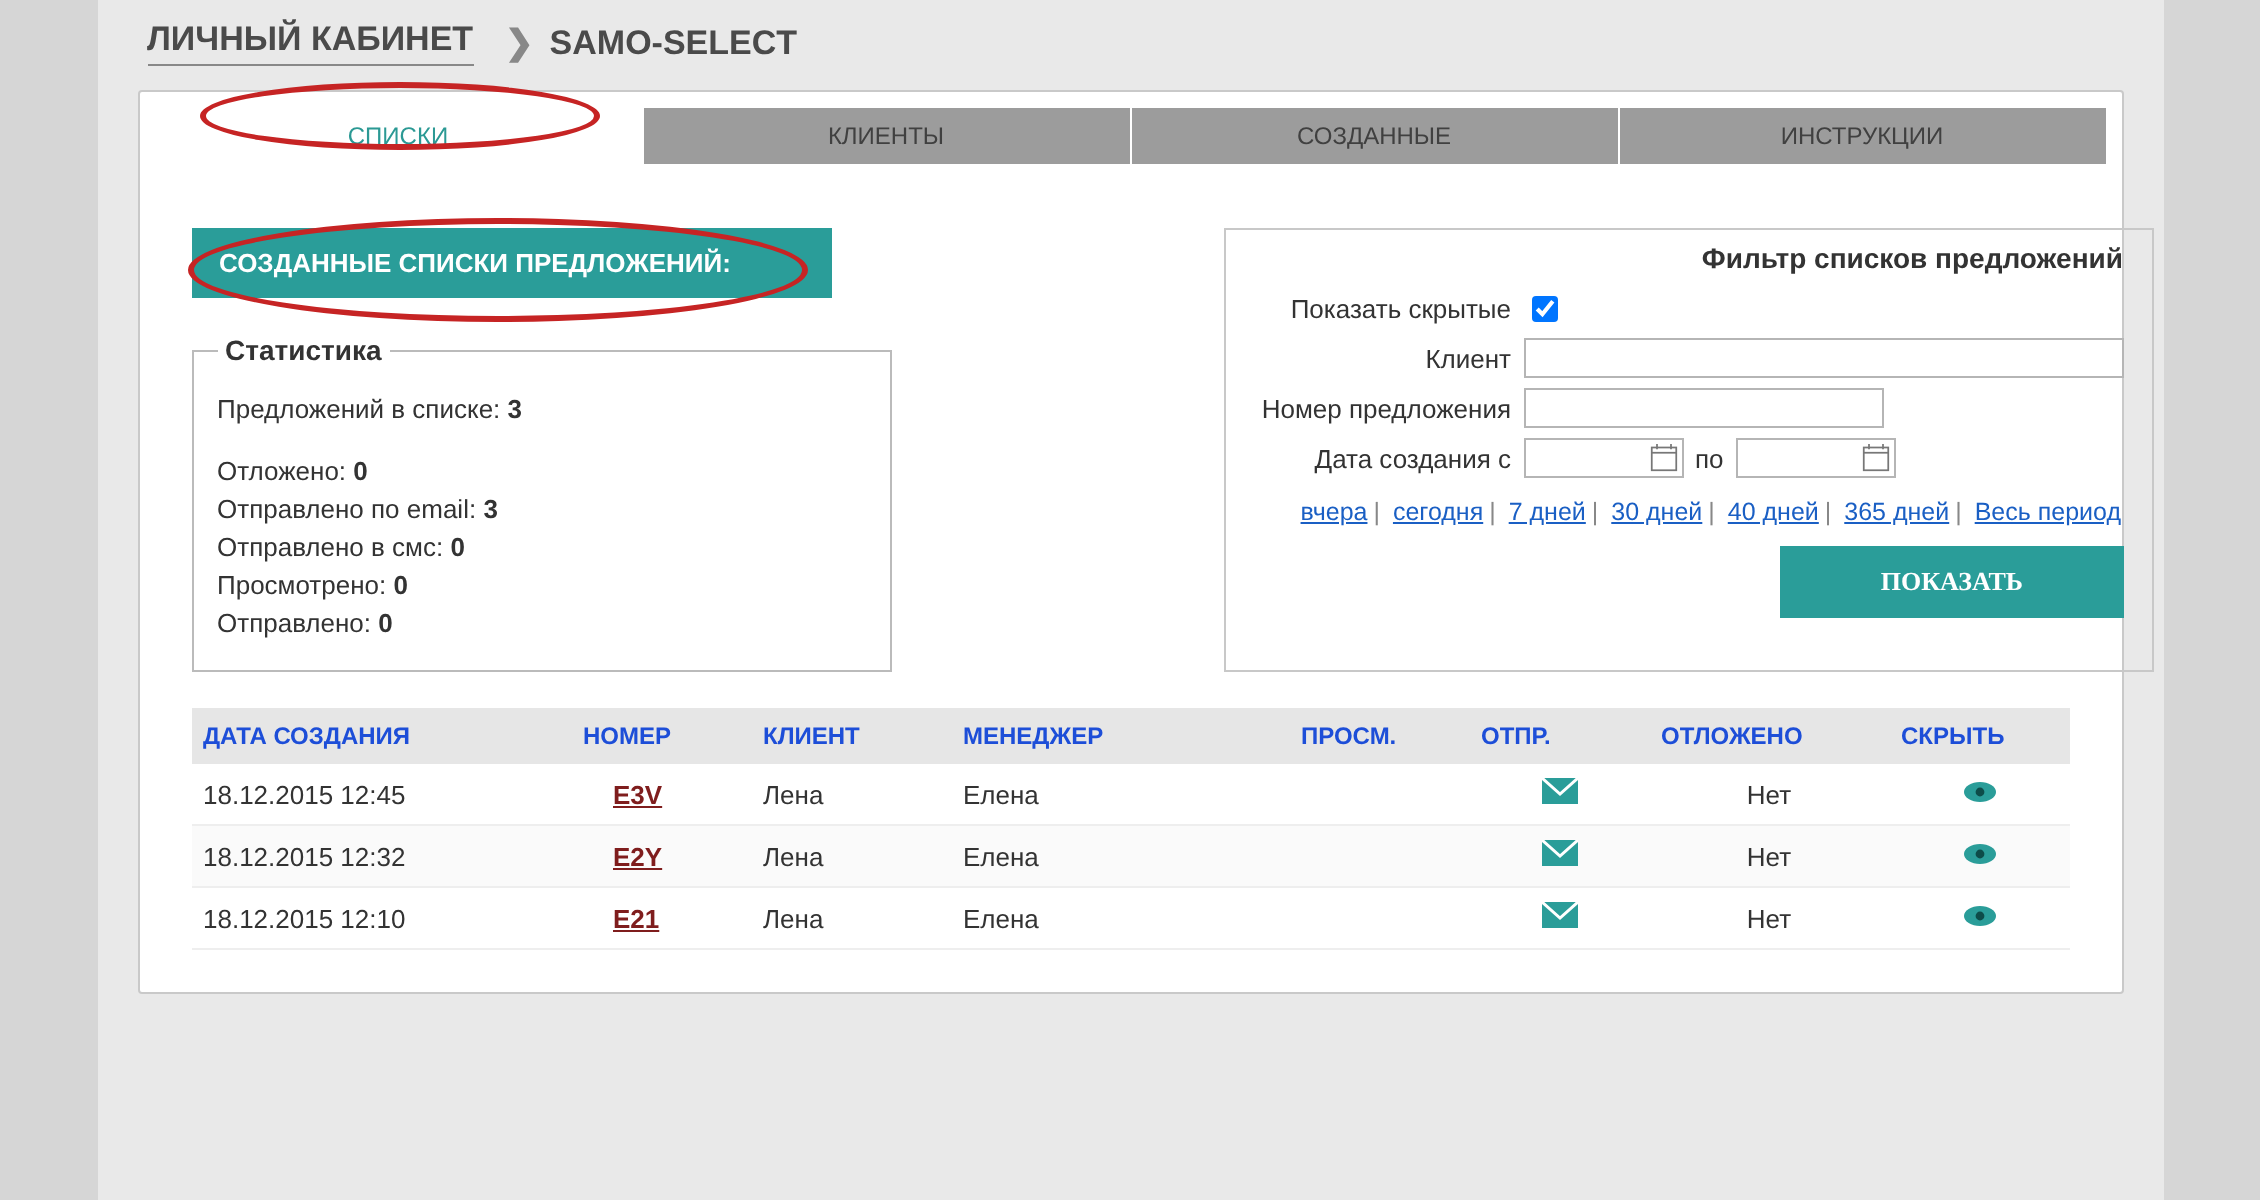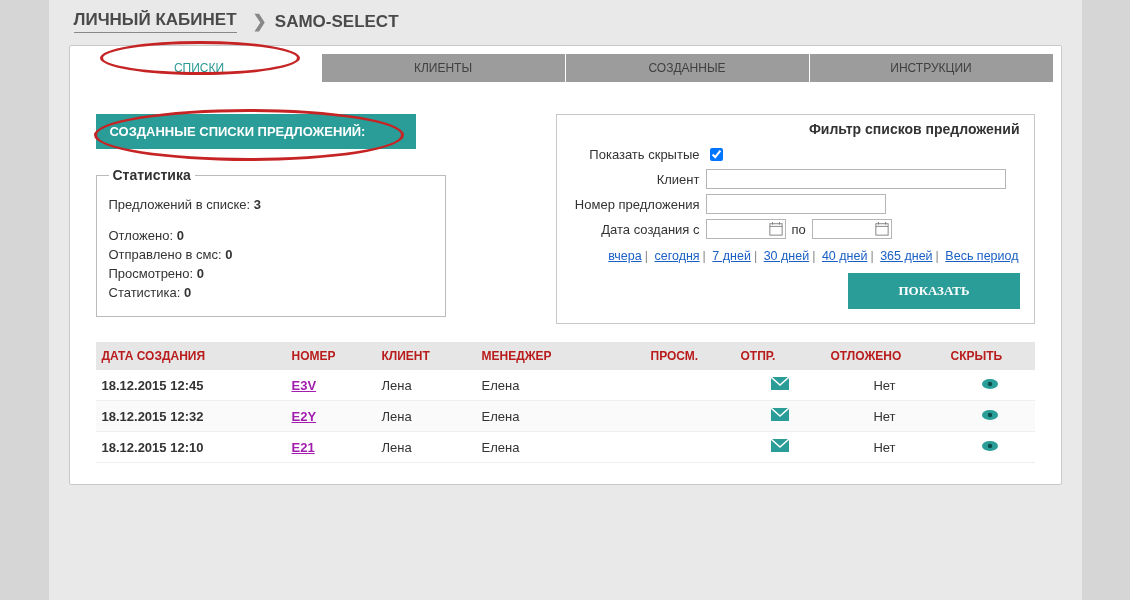--- a/index.html
+++ b/index.html
@@ -117,21 +117,21 @@
   .stats-fieldset legend {
     font-weight: bold;
     font-size: 14px;
     padding: 0 4px;
   }
   .stat-line { margin: 4px 0; }
   .stat-line b { font-weight: bold; }
   .filter-block {
     flex: 1;
     border: 1px solid #c8c8c8;
-    margin-left: 64px;
+    margin-left: 120px;
     padding: 10px 14px 14px 14px;
     position: relative;
   }
   .filter-title {
     text-align: right;
     font-weight: bold;
     font-size: 14px;
     margin-bottom: 8px;
     margin-top: -4px;
   }
@@ -193,29 +193,29 @@
     border-collapse: collapse;
     margin-top: 18px;
     font-size: 13px;
   }
   table.grid th {
     background: #e6e6e6;
     text-align: left;
     padding: 7px 6px;
     font-size: 12px;
     font-weight: bold;
-    color: #b91c1c;
+    color: #1d4ed8;
   }
   table.grid td {
     padding: 7px 6px;
     border-bottom: 1px solid #eee;
   }
   table.grid tbody tr:nth-child(even) td { background: #fafafa; }
-  table.grid td.bold { font-weight: bold; }
-  table.grid a.code { color: #a21caf; text-decoration: underline; font-weight: bold;}
+  table.grid td.bold { font-weight: normal; }
+  table.grid a.code { color: #7f1d1d; text-decoration: underline; font-weight: bold; margin-left: 15px;}
   th.center, td.center { text-align: center; }
 </style>
 </head>
 <body>
 
 <div class="page">
   <div class="breadcrumb">
     <a href="#">ЛИЧНЫЙ КАБИНЕТ</a>
     <span class="sep">❯</span>
     <span>SAMO-SELECT</span>
@@ -236,23 +236,24 @@
 
       <div class="upper">
         <div class="left-col">
           <div class="panel-title">СОЗДАННЫЕ СПИСКИ ПРЕДЛОЖЕНИЙ:</div>
 
           <fieldset class="stats-fieldset">
             <legend>Статистика</legend>
             <div class="stat-line"><span>Предложений в списке:</span> <b>3</b></div>
             <div style="height:8px"></div>
             <div class="stat-line"><span>Отложено:</span> <b>0</b></div>
+            <div class="stat-line"><span>Отправлено по email:</span> <b>3</b></div>
             <div class="stat-line"><span>Отправлено в смс:</span> <b>0</b></div>
             <div class="stat-line"><span>Просмотрено:</span> <b>0</b></div>
-            <div class="stat-line"><span>Статистика:</span> <b>0</b></div>
+            <div class="stat-line"><span>Отправлено:</span> <b>0</b></div>
           </fieldset>
         </div>
 
         <div class="filter-block clearfix">
           <div class="filter-title">Фильтр списков предложений</div>
 
           <div class="filter-row">
             <div class="filter-label">Показать скрытые</div>
             <input type="checkbox" checked="" style="">
           </div>

